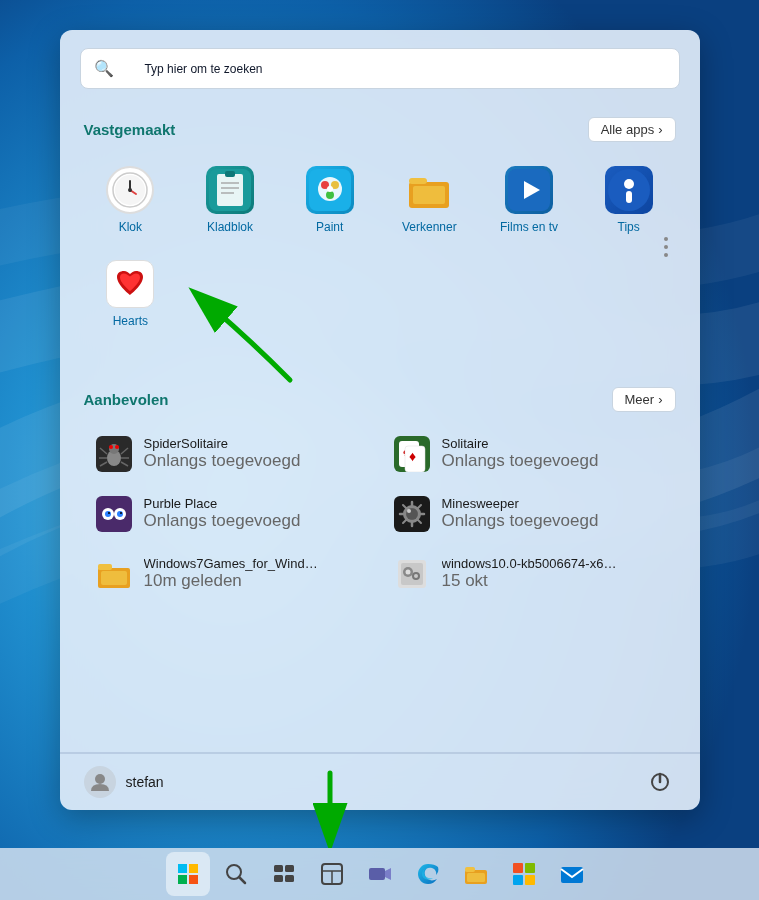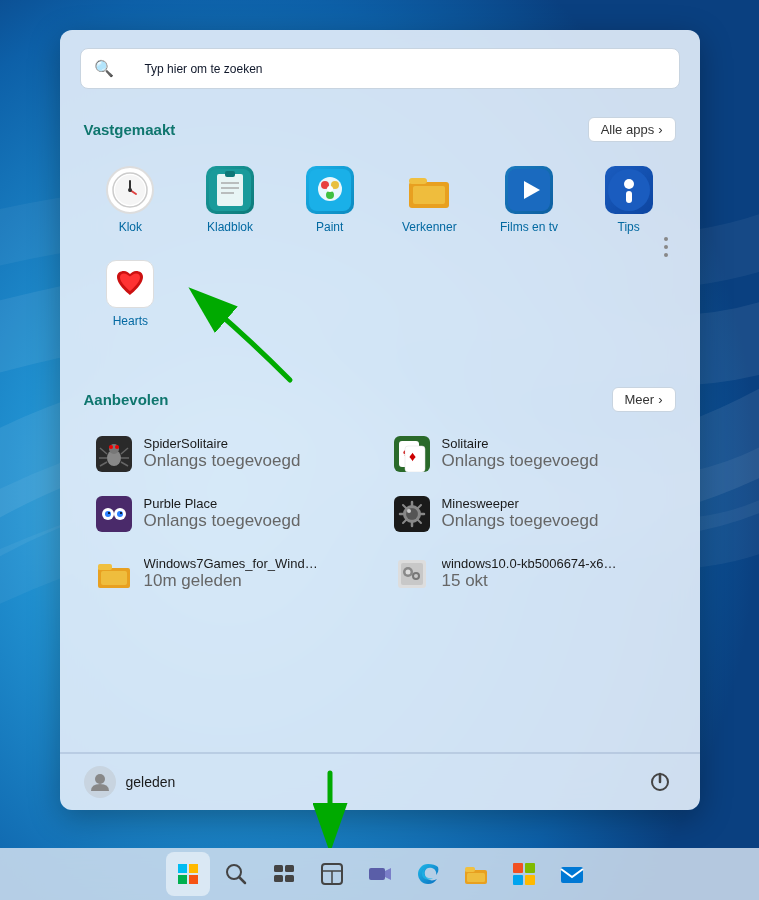--- a/index.html
+++ b/index.html
@@ -563,21 +563,21 @@
   <div class="divider"></div>
 
   <div class="bottom-bar">
     <div class="user-section">
       <div class="user-avatar">
         <svg width="22" height="22" viewBox="0 0 22 22">
           <circle cx="11" cy="8" r="5" fill="#888"></circle>
           <path d="M2,20 Q2,13 11,13 Q20,13 20,20" fill="#888"></path>
         </svg>
       </div>
-      <span class="user-name">geleden</span>
+      <span class="user-name">stefan</span>
     </div>
     <div class="power-btn">
       <svg width="20" height="20" viewBox="0 0 20 20">
         <circle cx="10" cy="10" r="8" fill="none" stroke="#444" stroke-width="2"></circle>
         <line x1="10" y1="2" x2="10" y2="10" stroke="#444" stroke-width="2.5" stroke-linecap="round"></line>
       </svg>
     </div>
   </div>
 </div>
 

